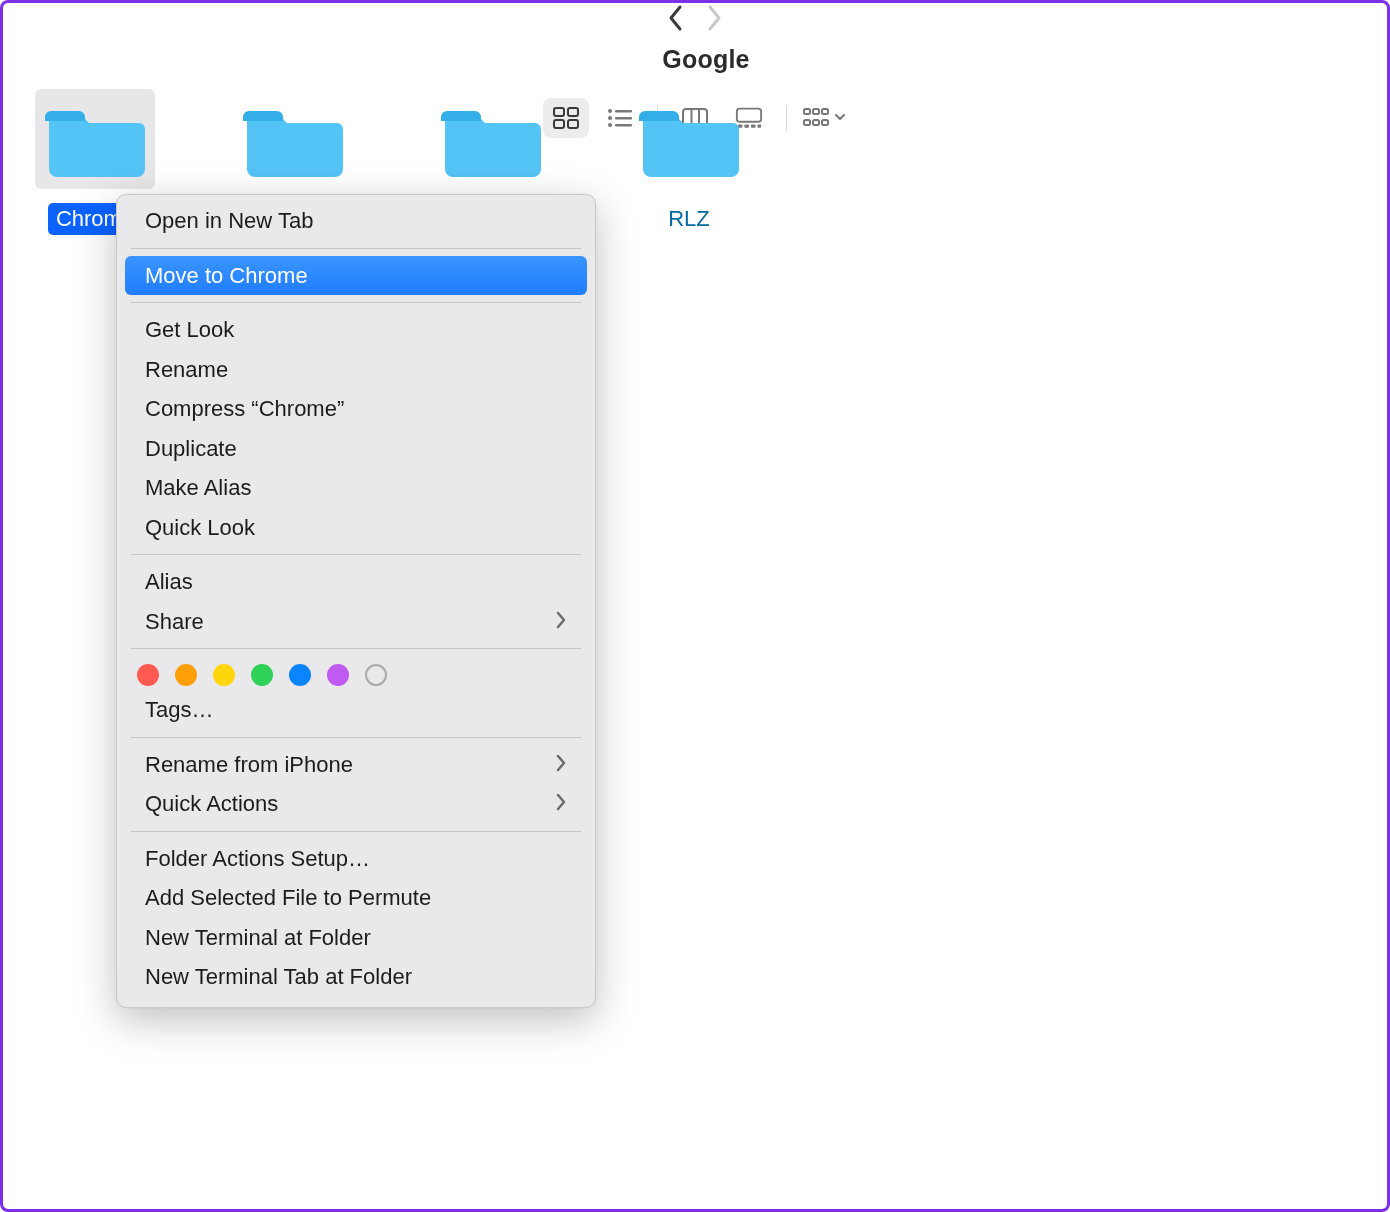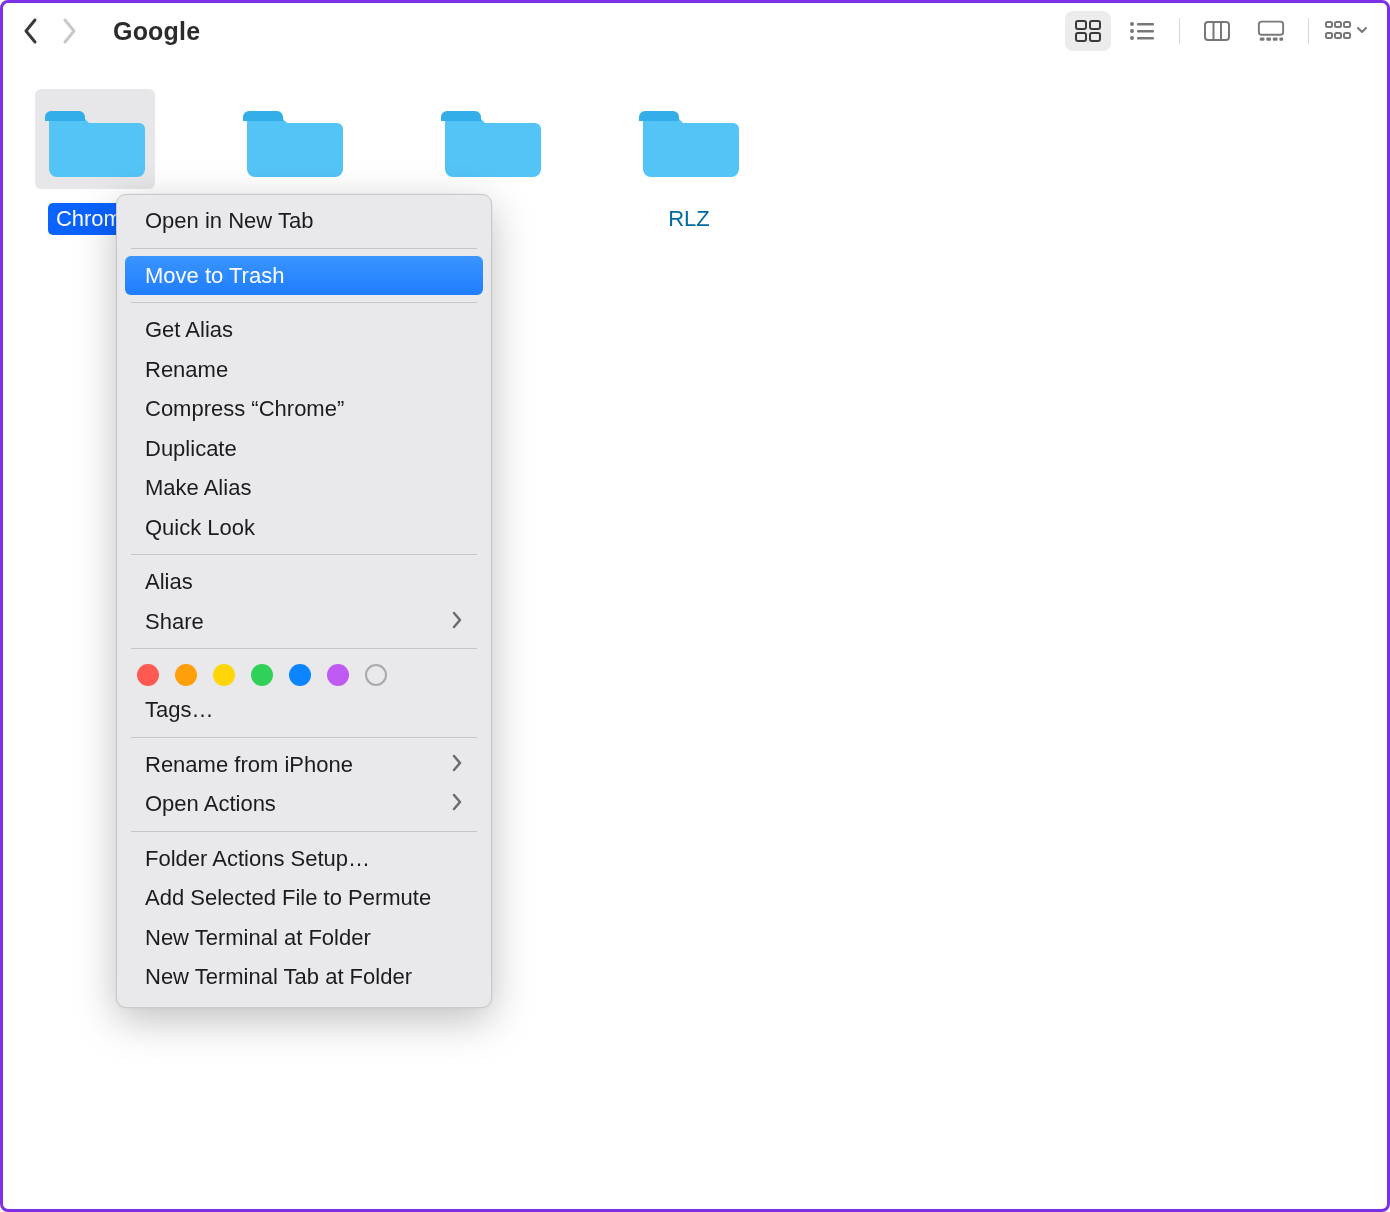--- a/index.html
+++ b/index.html
@@ -19,20 +19,21 @@
     background: #ffffff;
     overflow: hidden;
   }
   
   .toolbar {
     height: 56px;
     display: flex;
     align-items: center;
     padding: 0 18px 0 18px;
     gap: 12px;
+    flex-direction: column;
   }
   .nav-arrows { display: flex; align-items: center; gap: 18px; }
   .nav-arrow svg { width: 20px; height: 30px; display: block; }
   .nav-arrow.back svg path { stroke: #3a3a3c; }
   .nav-arrow.forward svg path { stroke: #c7c7cc; }
   .title {
     font-size: 25px;
     font-weight: 700;
     letter-spacing: 0.2px;
     margin-left: 22px;
@@ -91,21 +92,21 @@
   .item.selected .item-label {
     background: #0a63ff;
     color: #fff;
   }
 
   
   .context-menu {
     position: absolute;
     left: 113px;
     top: 135px;
-    width: 376px;
+    width: 480px;
     background: #e9e9eb;
     border: 1px solid #c9c9cc;
     border-radius: 10px;
     box-shadow: 0 12px 40px rgba(0,0,0,0.25), 0 0 0 0.5px rgba(0,0,0,0.05);
     padding: 6px 0 10px 0;
     z-index: 100;
   }
   .menu-item {
     display: flex;
     align-items: center;
@@ -260,25 +261,25 @@
       </div>
 
     </div>
 
     <div class="context-menu">
       <div class="menu-item">
           <span>Open in New Tab</span>
         </div>
       <div class="menu-sep"></div>
       <div class="menu-item highlighted">
-          <span>Move to Trash</span>
-        </div>
-      <div class="menu-sep"></div>
-      <div class="menu-item">
-          <span>Get Alias</span>
+          <span>Move to Chrome</span>
+        </div>
+      <div class="menu-sep"></div>
+      <div class="menu-item">
+          <span>Get Look</span>
         </div>
       <div class="menu-item">
           <span>Rename</span>
         </div>
       <div class="menu-item">
           <span>Compress “Chrome”</span>
         </div>
       <div class="menu-item">
           <span>Duplicate</span>
         </div>
@@ -312,21 +313,21 @@
           <span>Tags…</span>
         </div>
       <div class="menu-sep"></div>
       <div class="menu-item">
         <span>Rename from iPhone</span>
         <span class="menu-chev"><svg viewBox="0 0 12 18">
               <path d="M3 2 L9 9 L3 16" fill="none" stroke-width="2.5" stroke-linecap="round" stroke-linejoin="round"></path>
             </svg></span>
       </div>
       <div class="menu-item">
-        <span>Open Actions</span>
+        <span>Quick Actions</span>
         <span class="menu-chev"><svg viewBox="0 0 12 18">
               <path d="M3 2 L9 9 L3 16" fill="none" stroke-width="2.5" stroke-linecap="round" stroke-linejoin="round"></path>
             </svg></span>
       </div>
       <div class="menu-sep"></div>
       <div class="menu-item">
           <span>Folder Actions Setup…</span>
         </div>
       <div class="menu-item">
           <span>Add Selected File to Permute</span>

